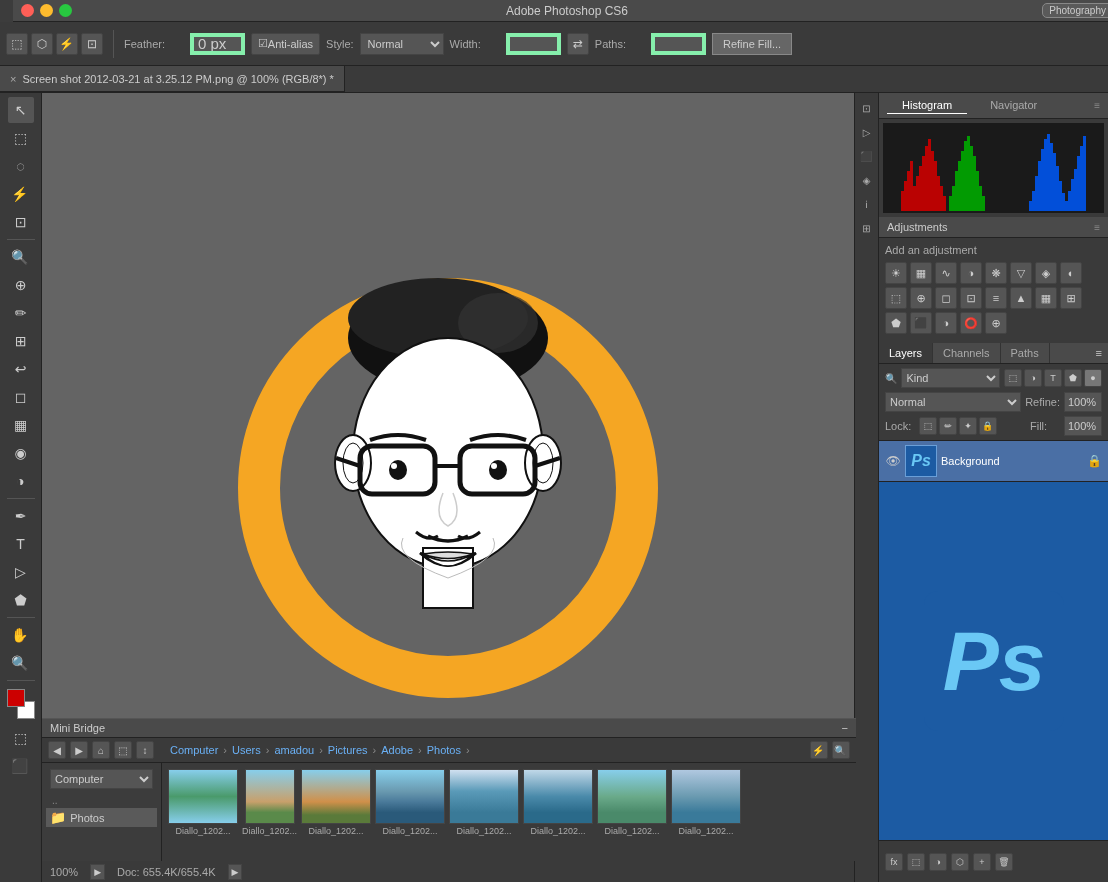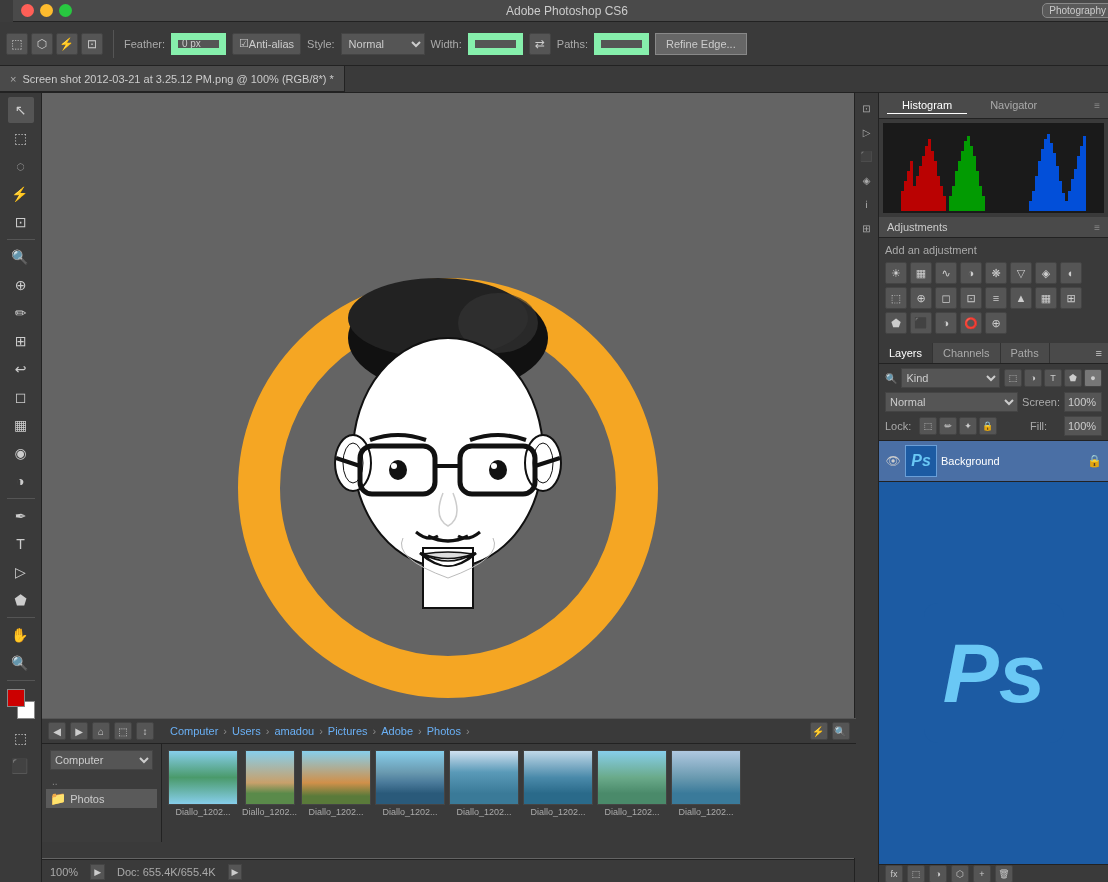--- a/index.html
+++ b/index.html
@@ -21,21 +21,21 @@
 
     
     #toolbar {
       width: 100%; height: 44px; background: #3a3a3a;
       display: flex; align-items: center; padding: 0 6px; gap: 6px;
       border-bottom: 1px solid #222;
     }
     .toolbar-group { display: flex; align-items: center; gap: 3px; }
     .toolbar-separator { width: 1px; height: 28px; background: #555; margin: 0 4px; }
     .toolbar-label { color: #aaa; font-size: 11px; }
-    .toolbar-input { background: #555; border: 7px solid #86efac; color: #ccc; font-size: 10px; width: 55px; height: 22px; padding: 0 4px; }
+    .toolbar-input { background: #555; border: 4px solid #86efac; color: #ccc; font-size: 15px; width: 55px; height: 22px; padding: 0 4px; margin-left: 19px; }
     .toolbar-select { background: #555; border: 1px solid #444; color: #ccc; font-size: 11px; height: 22px; padding: 0 3px; }
     .refine-edge-btn { background: #666; border: 1px solid #888; color: #ccc; font-size: 11px; padding: 2px 10px; height: 22px; cursor: pointer; }
     .toolbar-icon { width: 22px; height: 22px; background: #555; border: 1px solid #444; display: flex; align-items: center; justify-content: center; font-size: 12px; cursor: pointer; border-radius: 2px; }
 
     
     #doc-tab {
       background: #4a4a4a; height: 26px; display: flex; align-items: center;
       padding: 0 10px; border-bottom: 1px solid #222; border-right: 1px solid #222;
       font-size: 11px; color: #ccc;
     }
@@ -184,21 +184,21 @@
   <select class="toolbar-select">
     <option>Normal</option>
     <option>Fixed Ratio</option>
     <option>Fixed Size</option>
   </select>
   <span class="toolbar-label">Width:</span>
   <input class="toolbar-input" value="" style="">
   <div class="toolbar-icon">⇄</div>
   <span class="toolbar-label">Paths:</span>
   <input class="toolbar-input" value="" style="">
-  <button class="refine-edge-btn">Refine Edge...</button>
+  <button class="refine-edge-btn">Refine Fill...</button>
 </div>
 
 <div style="display:flex; background:#3a3a3a; border-bottom:1px solid #222;">
   <div id="doc-tab">
     <span class="close-x">×</span>
     <span>Screen shot 2012-03-21 at 3.25.12 PM.png @ 100% (RGB/8*) *</span>
   </div>
 </div>
 
 <div id="main-layout" style="position:relative;">
@@ -438,21 +438,21 @@
             <div class="lock-icon-btn">◑</div>
             <div class="lock-icon-btn">T</div>
             <div class="lock-icon-btn">⬟</div>
             <div class="lock-icon-btn" style="background:#777;">●</div>
           </div>
         </div>
         <div class="layers-row">
           <select class="layers-select">
             <option>Normal</option>
           </select>
-          <span class="layers-label">Screen:</span>
+          <span class="layers-label">Refine:</span>
           <input class="layers-number" value="100%" style="">
         </div>
         <div class="layers-row">
           <span class="layers-label">Lock:</span>
           <div class="lock-icons">
             <div class="lock-icon-btn">⬚</div>
             <div class="lock-icon-btn">✏</div>
             <div class="lock-icon-btn">✦</div>
             <div class="lock-icon-btn">🔒</div>
           </div>
@@ -471,33 +471,37 @@
         <span class="layer-lock">🔒</span>
       </div>
 
       <div id="layer-preview">
         <svg viewBox="0 0 120 120" width="140" height="140">
           <rect width="120" height="120" rx="12" fill="#1c5ba3"></rect>
           <text x="60" y="85" font-family="Arial" font-weight="bold" font-style="italic" font-size="72" fill="#6ac8f5" text-anchor="middle">Ps</text>
         </svg>
       </div>
 
-      <div style="display:flex;padding:0 6px;background:#3a3a3a;border-top:1px solid #222;gap:4px;">
+      <div style="display:flex;padding:12px 6px;background:#3a3a3a;border-top:1px solid #222;gap:4px;">
         <div class="lock-icon-btn">fx</div>
         <div class="lock-icon-btn">⬚</div>
         <div class="lock-icon-btn">◑</div>
         <div class="lock-icon-btn">⬡</div>
         <div class="lock-icon-btn">+</div>
         <div class="lock-icon-btn">🗑</div>
       </div>
     </div>
   </div>
 </div>
 
 <div id="mini-bridge">
+  <div id="mini-bridge-header">
+    <span>Mini Bridge</span>
+    <span>−</span>
+  </div>
   <div id="mini-bridge-toolbar">
     <div class="bridge-nav-btn">◀</div>
     <div class="bridge-nav-btn">▶</div>
     <div class="bridge-nav-btn">⌂</div>
     <div class="bridge-nav-btn">⬚</div>
     <div class="bridge-nav-btn">↕</div>
     <span style="width:8px;"></span>
     <span class="bridge-path-item">Computer</span>
     <span class="bridge-path-sep">›</span>
     <span class="bridge-path-item">Users</span>

